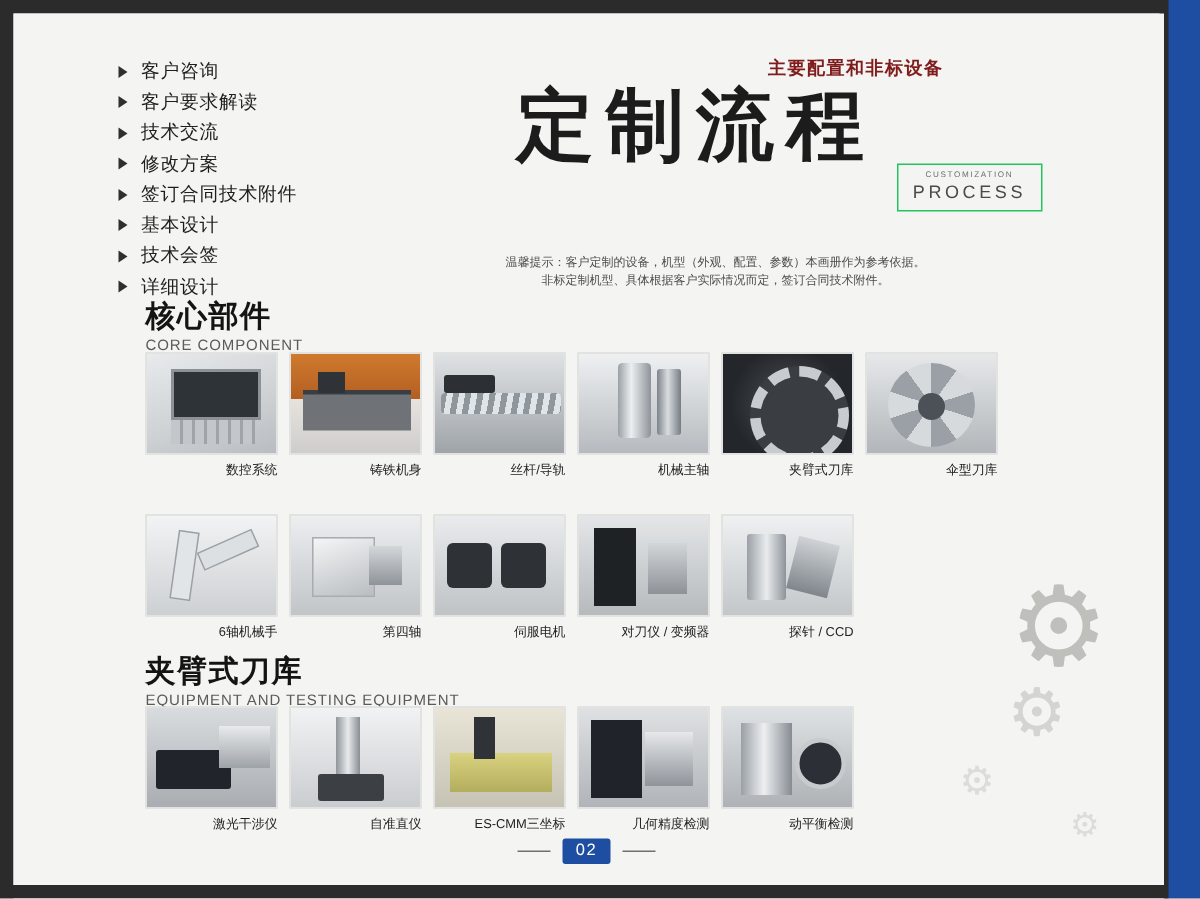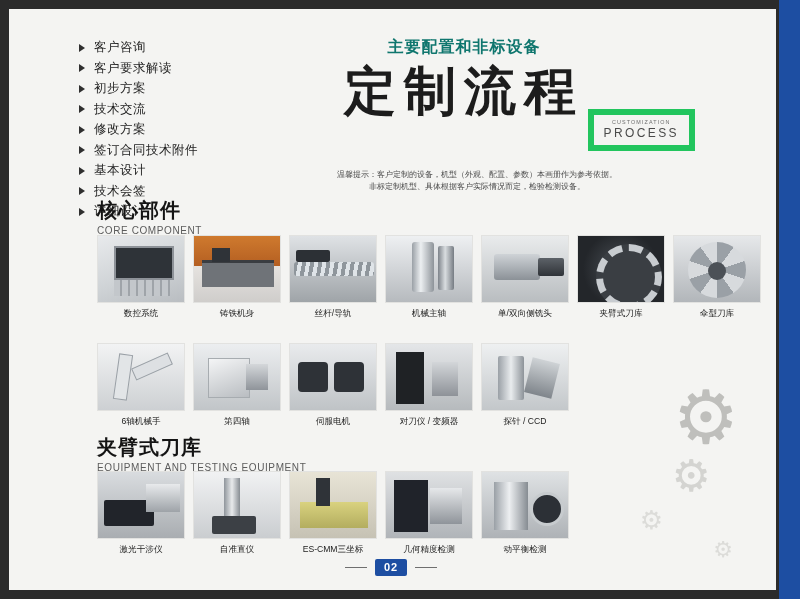--- a/index.html
+++ b/index.html
@@ -92,38 +92,40 @@
   }
 
   .title-block {
     position: absolute;
     left: 290px;
     top: 28px;
     width: 330px;
     text-align: center;
   }
   .title-sub {
-    font-size: 16px;
+    font-size: 12px;
     font-weight: bold;
-    color: #0f766e;
+    color: #7f1d1d;
     letter-spacing: 1px;
+    text-align: right;
   }
   .title-main {
     margin-top: 7px;
     font-size: 52px;
     font-weight: bold;
     color: #1c1c1c;
     letter-spacing: 8px;
     line-height: 1.02;
+    font-family: Liberation Mono, monospace;
   }
   .title-en-box {
     position: absolute;
     right: 78px;
     top: 100px;
-    border: 6px solid #22c55e;
+    border: 1px solid #22c55e;
     padding: 4px 10px 5px 10px;
     text-align: center;
     background: rgba(244,244,242,0.9);
   }
   .title-en-small {
     font-size: 5.4px;
     letter-spacing: 1.1px;
     color: #6d6d6d;
   }
   .title-en-big {
@@ -180,21 +182,21 @@
     width: 88px;
     height: 68px;
     overflow: hidden;
     position: relative;
     background: #cfd2d4;
     border: 1px solid #e2e2e0;
     box-sizing: border-box;
   }
   .cap {
     margin-top: 5px;
-    text-align: center;
+    text-align: right;
     font-size: 8.6px;
     color: #222;
     white-space: nowrap;
   }
 
   
   .footer {
     position: absolute;
     left: 0; bottom: 14px;
     width: 764px;
@@ -203,21 +205,21 @@
     justify-content: center;
     gap: 8px;
   }
   .footer .dash {
     width: 22px; height: 1px; background: #6f6f6f;
   }
   .footer .num {
     background: #1d4ea2;
     color: #fff;
     font-size: 11px;
-    font-weight: bold;
+    font-weight: normal;
     padding: 2px 9px 3px 9px;
     border-radius: 2px;
     letter-spacing: 1px;
   }
 
   
   .art { position: absolute; inset: 0; }
   .a-cnc { background: linear-gradient(160deg,#e8eaec 0%,#cfd3d6 55%,#b9bdc1 100%); }
   .a-cnc::before {
     content:""; position:absolute; left:16px; top:10px; width:56px; height:30px;
@@ -421,24 +423,20 @@
         <div class="step">
           <span class="bullet"></span>
           <span class="step-label">客户咨询</span>
         </div>
         <div class="step">
           <span class="bullet"></span>
           <span class="step-label">客户要求解读</span>
         </div>
         <div class="step">
           <span class="bullet"></span>
-          <span class="step-label">初步方案</span>
-        </div>
-        <div class="step">
-          <span class="bullet"></span>
           <span class="step-label">技术交流</span>
         </div>
         <div class="step">
           <span class="bullet"></span>
           <span class="step-label">修改方案</span>
         </div>
         <div class="step">
           <span class="bullet"></span>
           <span class="step-label">签订合同技术附件</span>
         </div>
@@ -461,21 +459,21 @@
         <div class="title-main">定制流程</div>
       </div>
 
       <div class="title-en-box">
         <div class="title-en-small">CUSTOMIZATION</div>
         <div class="title-en-big">PROCESS</div>
       </div>
 
       <div class="notice">
         <div>温馨提示：客户定制的设备，机型（外观、配置、参数）本画册作为参考依据。</div>
-        <div>非标定制机型、具体根据客户实际情况而定，检验检测设备。</div>
+        <div>非标定制机型、具体根据客户实际情况而定，签订合同技术附件。</div>
       </div>
     </div>
 
     <div class="section-head head-core">
       <div class="cn">核心部件</div>
       <div class="en">CORE COMPONENT</div>
     </div>
 
     <div class="grid grid-core1">
       <div class="cell">
@@ -494,26 +492,20 @@
         <div class="thumb">
             <div class="art a-screw"></div>
           </div>
         <div class="cap">丝杆/导轨</div>
       </div>
       <div class="cell">
         <div class="thumb">
             <div class="art a-spindle"></div>
           </div>
         <div class="cap">机械主轴</div>
-      </div>
-      <div class="cell">
-        <div class="thumb">
-            <div class="art a-milling"></div>
-          </div>
-        <div class="cap">单/双向侧铣头</div>
       </div>
       <div class="cell">
         <div class="thumb">
             <div class="art a-tool-arm"></div>
           </div>
         <div class="cap">夹臂式刀库</div>
       </div>
       <div class="cell">
         <div class="thumb">
             <div class="art a-umbrella"></div>

